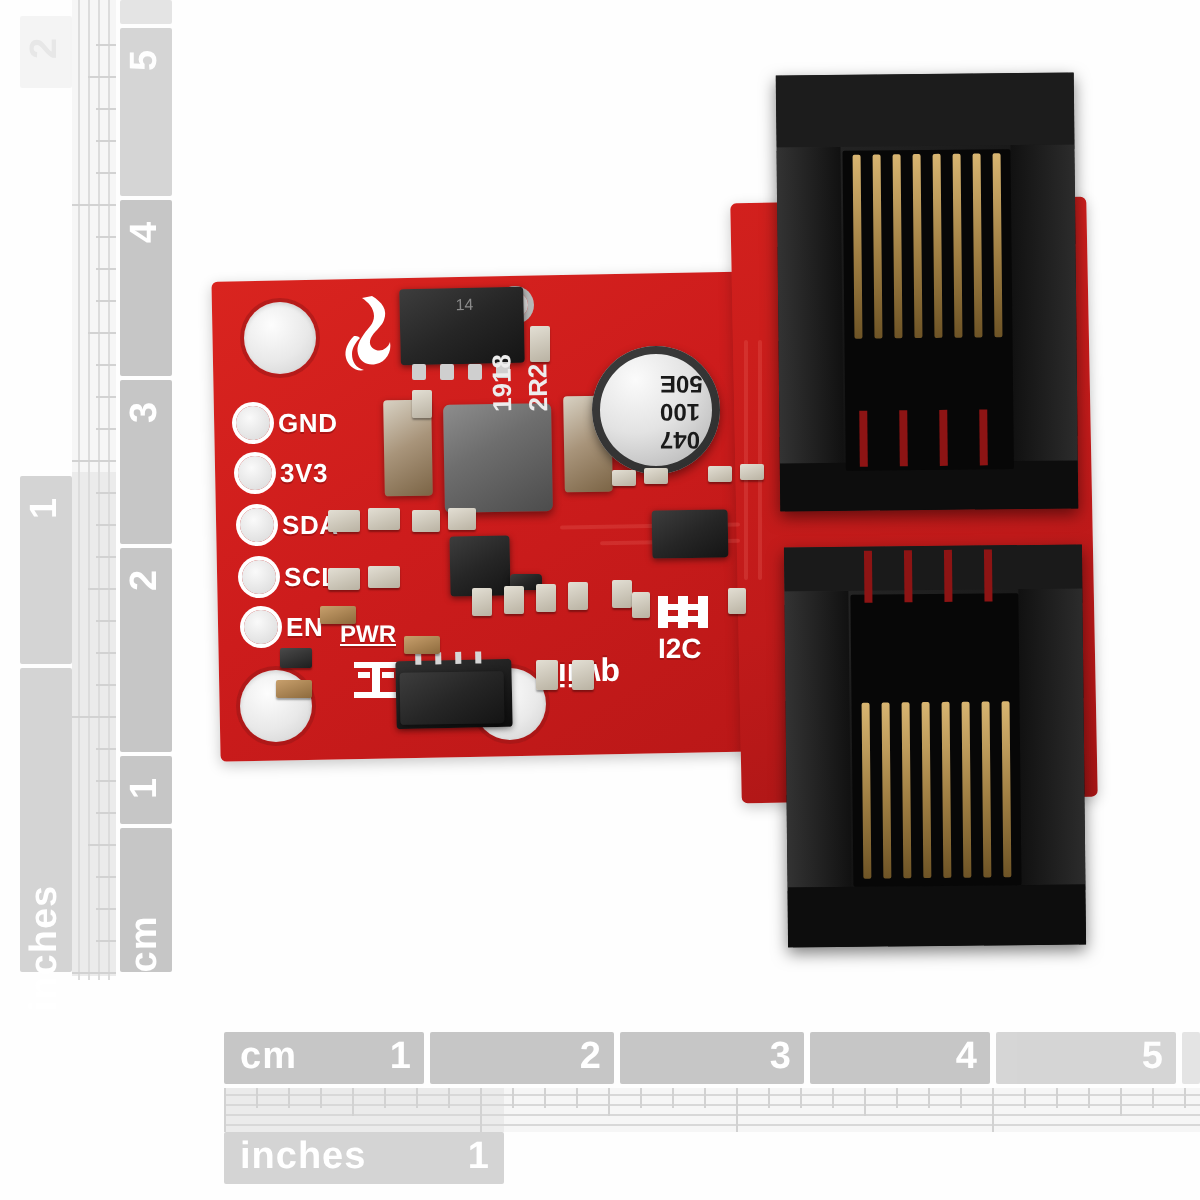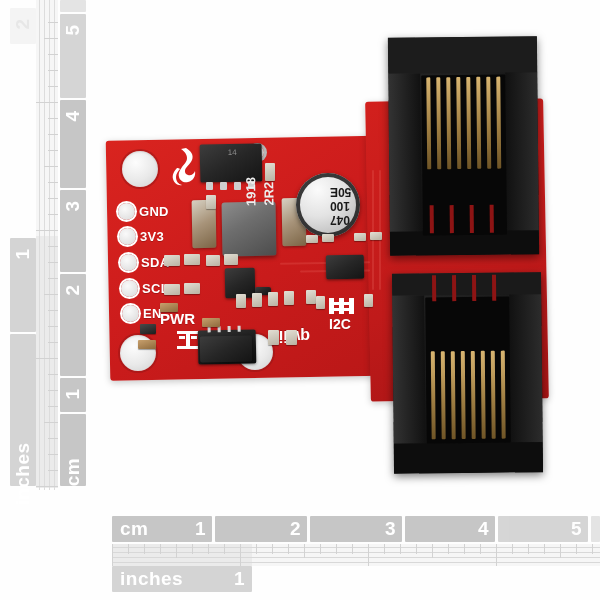--- a/index.html
+++ b/index.html
@@ -220,21 +220,21 @@
     </div>
     <div class="pinrow" style="left:121px;top:280px;">
       <span class="pinpad"></span>
       <span class="pinlabel">SCL</span>
     </div>
     <div class="pinrow" style="left:122px;top:305px;">
       <span class="pinpad"></span>
       <span class="pinlabel">EN</span>
     </div>
 
-    <div class="silk" style="left:160px;top:310px;font-size:15px;">PWR</div>
+    <div class="silk" style="left:170px;top:310px;font-size:12px;text-decoration:underline;">PWR</div>
 
     <svg style="position:absolute;left:175px;top:328px;" width="26" height="24" viewBox="0 0 26 24">
       <rect x="2" y="3" width="22" height="3" fill="#fff"></rect>
       <rect x="11" y="3" width="4" height="18" fill="#fff"></rect>
       <rect x="2" y="18" width="22" height="3" fill="#fff"></rect>
       <rect x="4" y="8" width="6" height="3" fill="#fff"></rect>
       <rect x="16" y="8" width="6" height="3" fill="#fff"></rect>
     </svg>
 
     <div class="silk" style="left:270px;top:327px;font-size:16px;transform:rotate(180deg);">qwiic</div>

